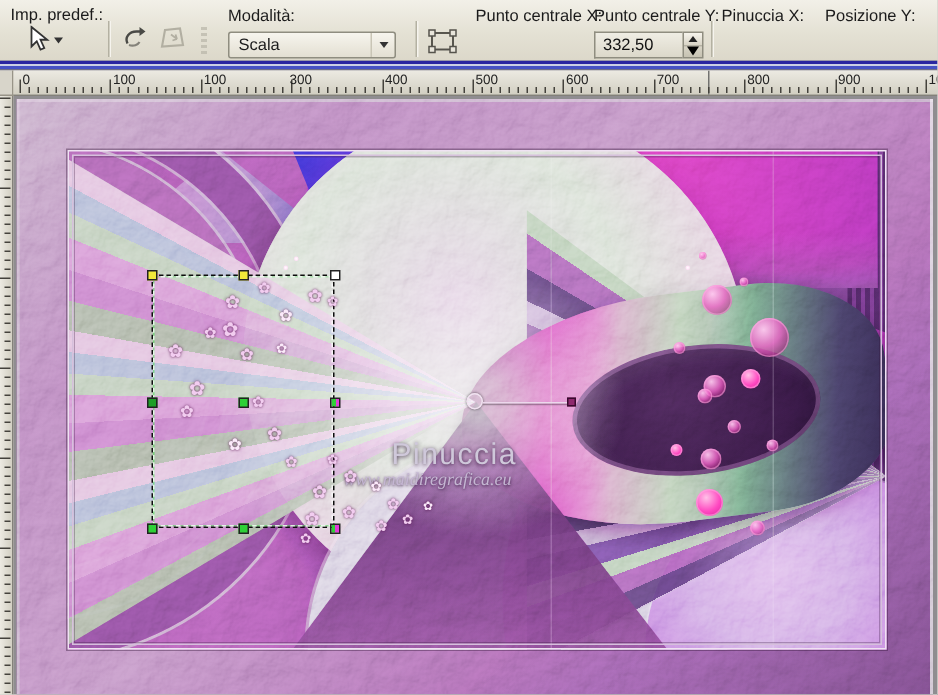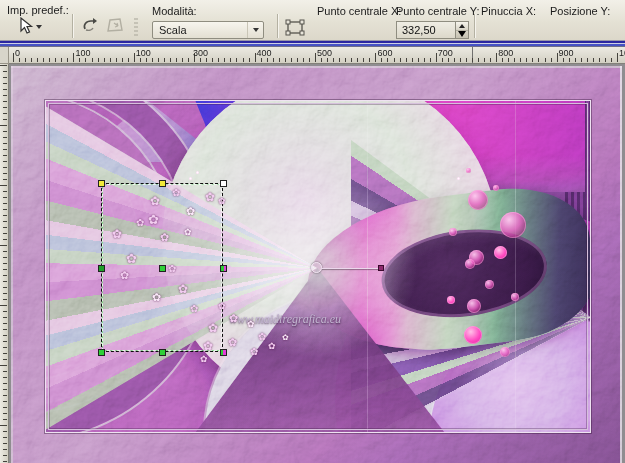--- a/index.html
+++ b/index.html
@@ -489,20 +489,21 @@
           <feDistantLight azimuth="235" elevation="60"></feDistantLight>
         </feDiffuseLighting>
       </filter>
       <rect width="100%" height="100%" filter="url(#lt1)"></rect>
     </svg>
 
     <div class="frame">
       <div class="frame-inner"></div>
     </div>
 
+    <div class="watermark-title">Pinuccia</div>
     <div class="watermark-url">www.maidiregrafica.eu</div>
 
     <div class="overlays">
       <div class="selection-box" style="left: 90px; top: 117px; width: 122px; height: 169px;"></div>
       <div class="pivot-circle" style="left: 300px; top: 196px;"></div>
       <div class="pivot-arm" style="left: 311px; top: 202px; width: 60px;"></div>
       <div class="pivot-end" style="left: 367px; top: 199px;"></div>
     <div class="handle" style="left: 87px; top: 114px; background: rgb(242, 233, 58);"></div>
         <div class="handle" style="left: 148px; top: 114px; background: rgb(242, 233, 58);"></div>
         <div class="handle" style="left: 209px; top: 114px; background: rgb(255, 255, 255);"></div>

